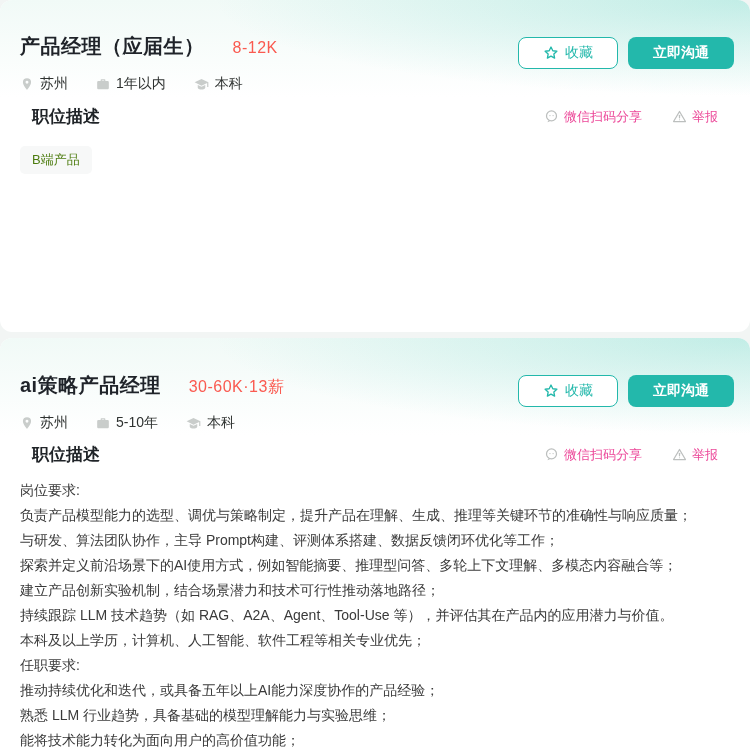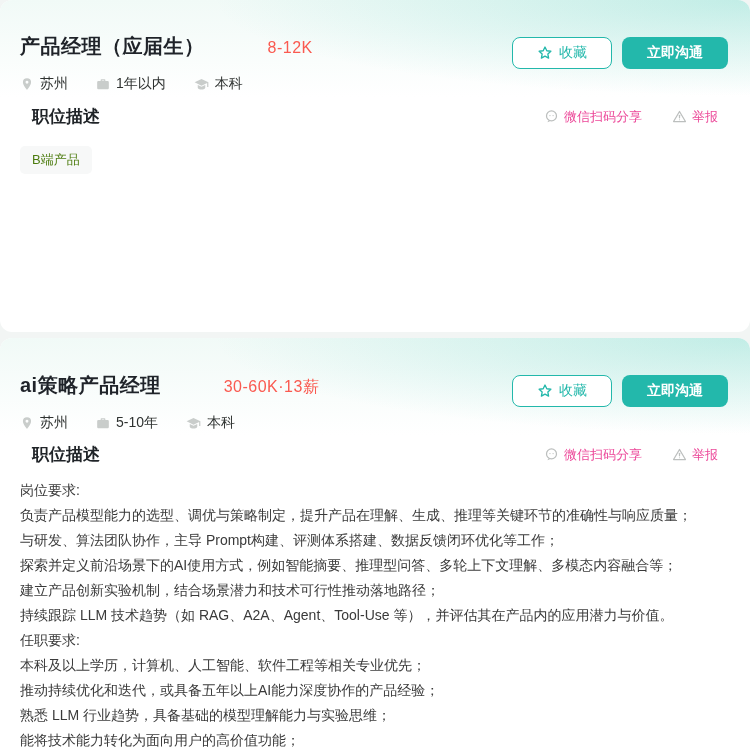--- a/index.html
+++ b/index.html
@@ -18,38 +18,38 @@
   .job-card.first { height: 332px; margin-bottom: 6px; }
   .job-card.second { height: 600px; }
   .card-head {
     position: relative;
     height: 97px;
     padding: 20px 20px 0;
     background:
       radial-gradient(130% 180% at 100% 0%, rgba(58,200,182,0.26), rgba(58,200,182,0) 55%),
       linear-gradient(to bottom, #f1faf7, #ffffff);
   }
-  .title-row { display: flex; align-items: baseline; gap: 35px; }
+  .title-row { display: flex; align-items: baseline; }
   .job-title {
     font-size: 20px;
     font-weight: 700;
     color: #1f2329;
     letter-spacing: 0.5px;
   }
   .job-salary {
     font-size: 16px;
     font-weight: 400;
     color: #fa5a50;
     margin-left: 28px;
     letter-spacing: 0.5px;
     margin-top: 19px;
   }
   .head-actions {
     position: absolute;
-    right: 22px;
+    right: 16px;
     top: 37px;
     display: flex;
     gap: 10px;
   }
   .btn {
     height: 32px;
     border-radius: 8px;
     font-size: 14px;
     display: inline-flex;
     align-items: center;
@@ -269,19 +269,19 @@
     </span>
   </div>
 
   <div class="desc-body">
     <div class="desc-line">岗位要求:</div>
     <div class="desc-line">负责产品模型能力的选型、调优与策略制定，提升产品在理解、生成、推理等关键环节的准确性与响应质量；</div>
     <div class="desc-line">与研发、算法团队协作，主导 Prompt构建、评测体系搭建、数据反馈闭环优化等工作；</div>
     <div class="desc-line">探索并定义前沿场景下的AI使用方式，例如智能摘要、推理型问答、多轮上下文理解、多模态内容融合等；</div>
     <div class="desc-line">建立产品创新实验机制，结合场景潜力和技术可行性推动落地路径；</div>
     <div class="desc-line">持续跟踪 LLM 技术趋势（如 RAG、A2A、Agent、Tool-Use 等），并评估其在产品内的应用潜力与价值。</div>
+    <div class="desc-line">本科及以上学历，计算机、人工智能、软件工程等相关专业优先；</div>
     <div class="desc-line">任职要求:</div>
-    <div class="desc-line">本科及以上学历，计算机、人工智能、软件工程等相关专业优先；</div>
     <div class="desc-line">推动持续优化和迭代，或具备五年以上AI能力深度协作的产品经验；</div>
     <div class="desc-line">熟悉 LLM 行业趋势，具备基础的模型理解能力与实验思维；</div>
     <div class="desc-line">能将技术能力转化为面向用户的高价值功能；</div>
   </div>
 </div>
 
 </body></html>

